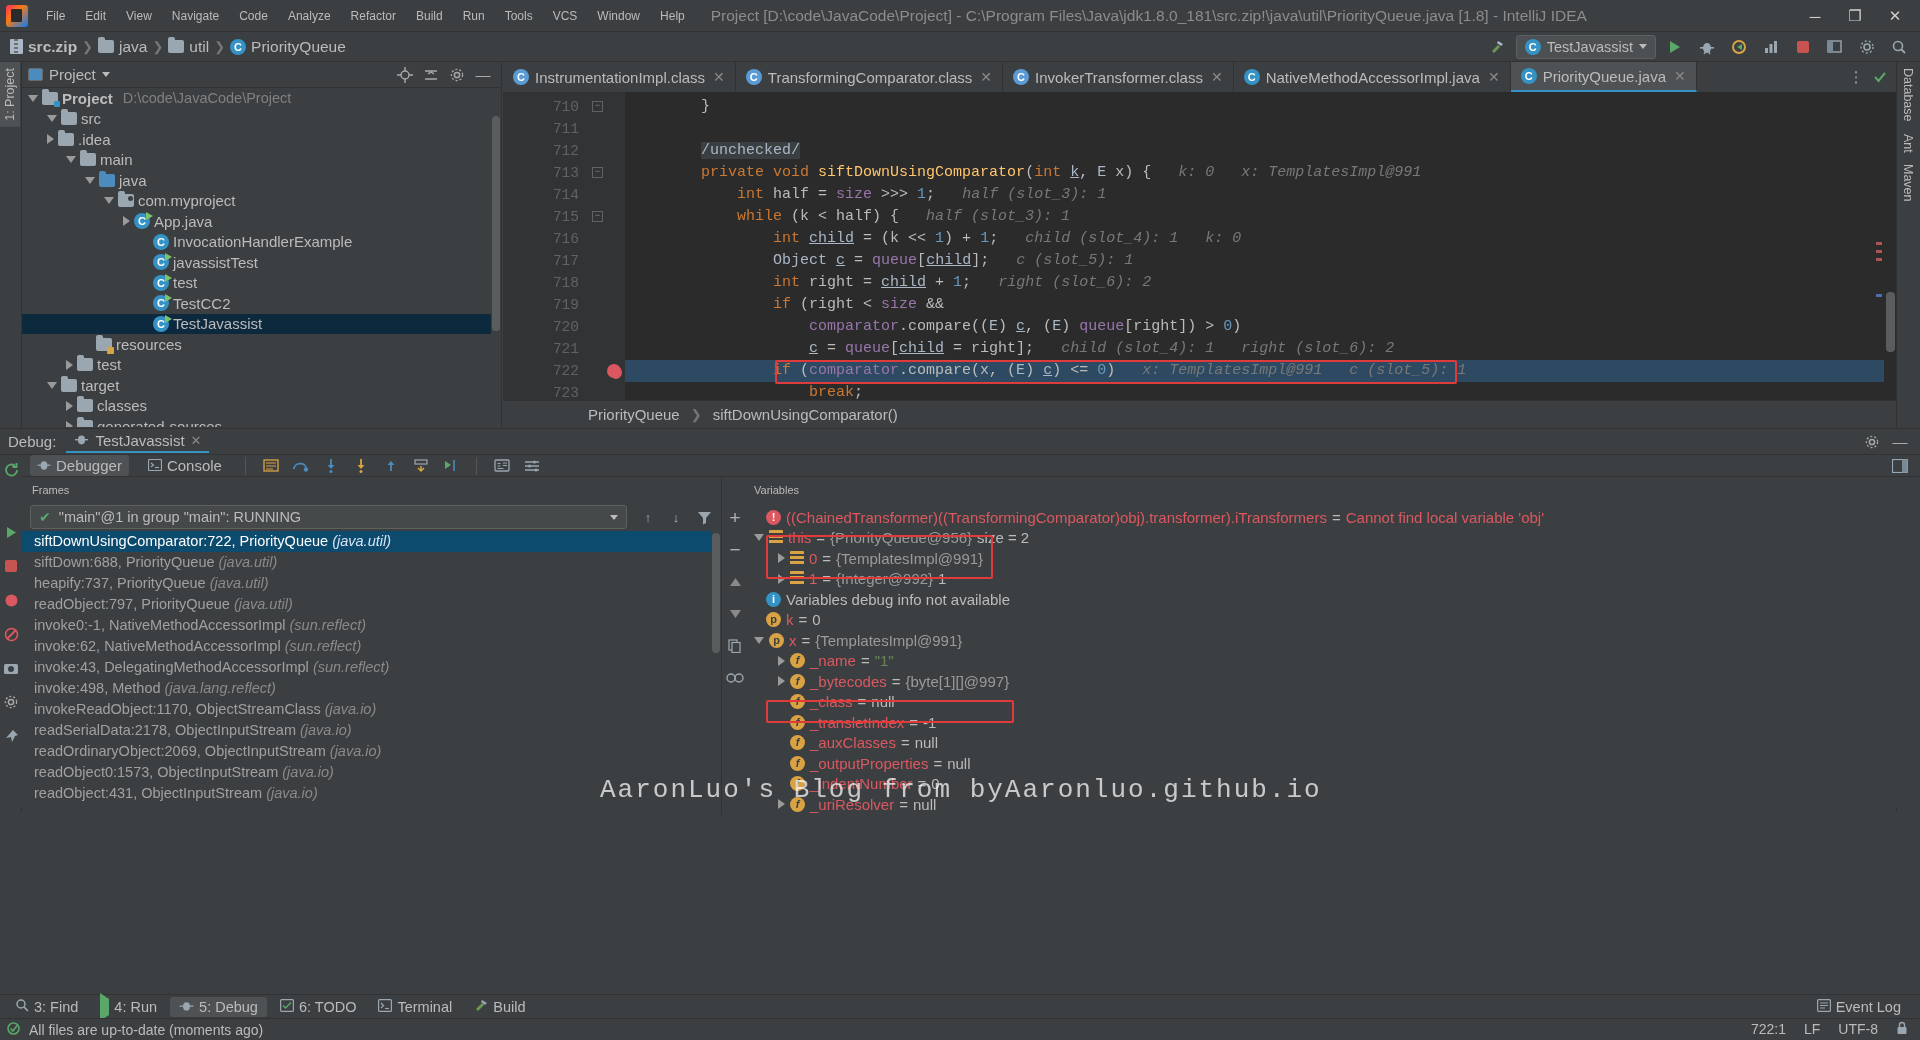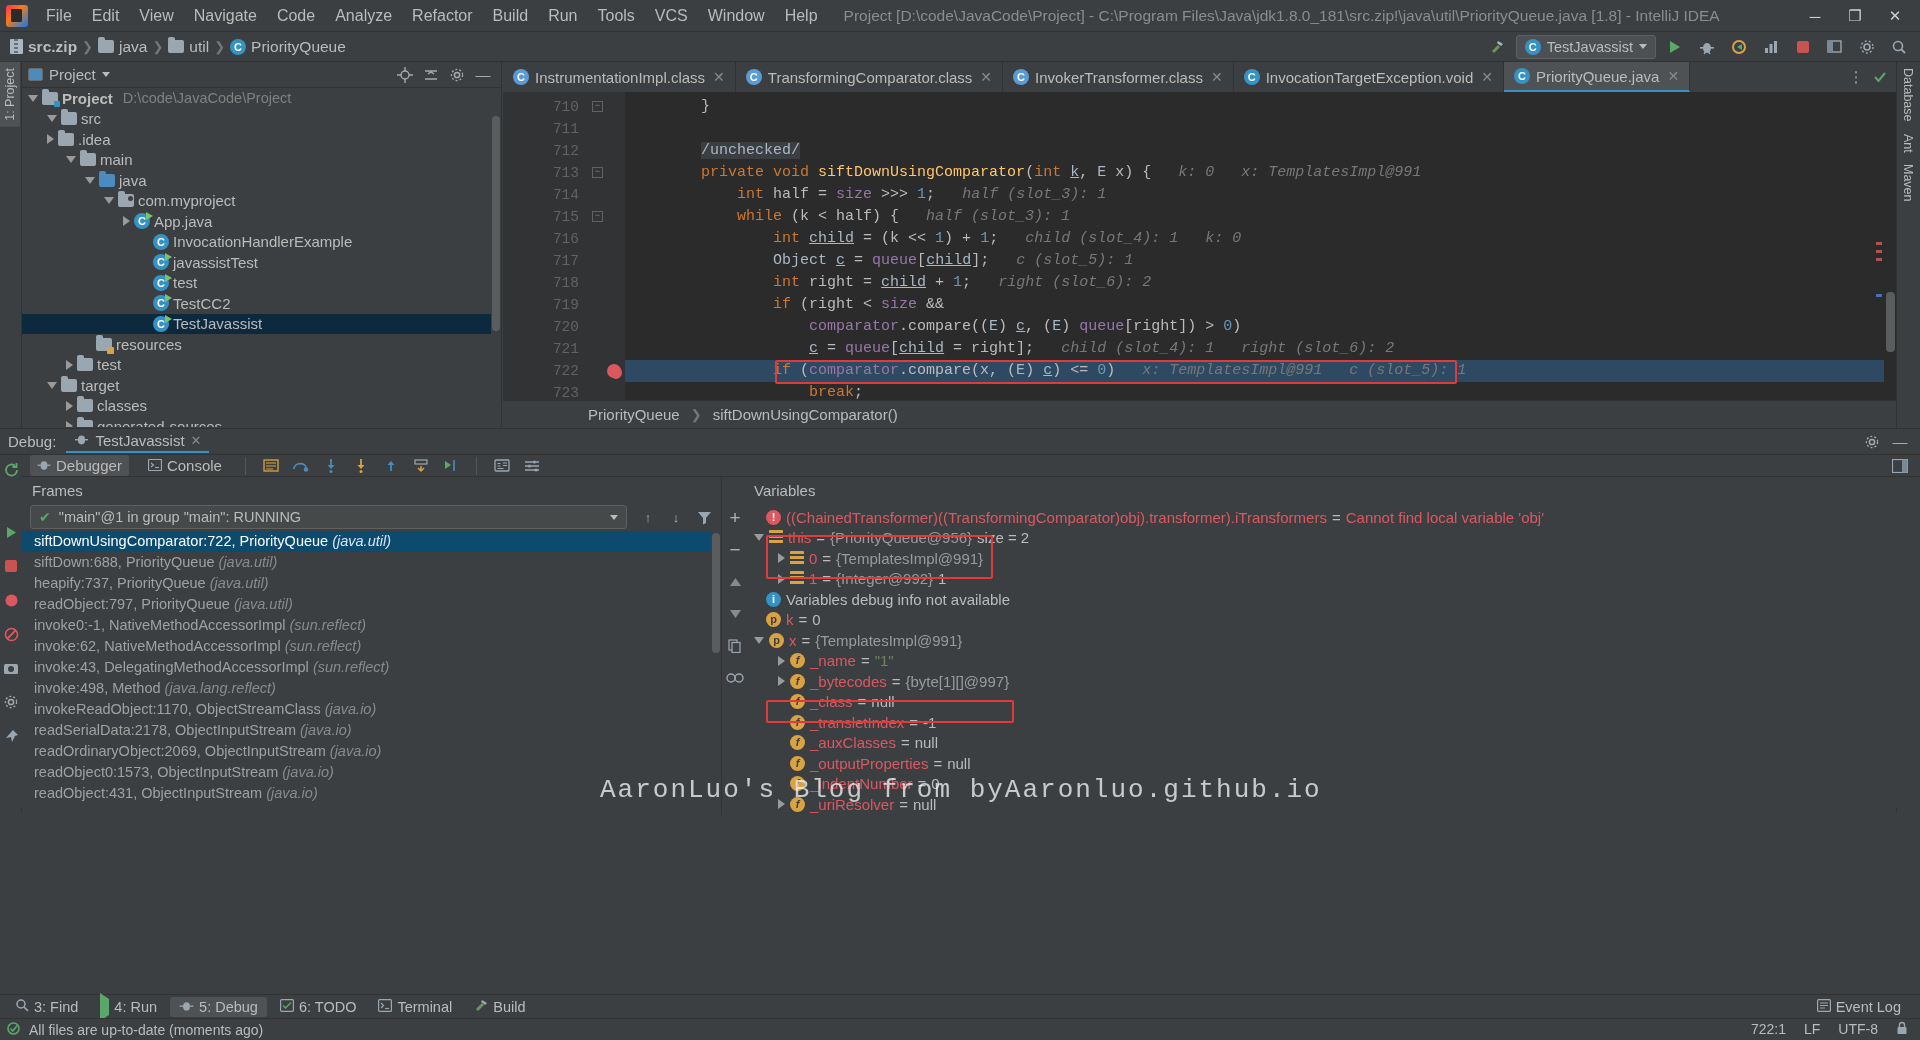--- a/index.html
+++ b/index.html
@@ -23,21 +23,21 @@
     width:22px; height:22px; margin:0 8px 0 6px; border-radius:3px;
     background:linear-gradient(135deg,#fe315d 0%,#f97a12 40%,#087cfa 100%);
     position:relative; flex:none;
   }
   .ij-logo::after{
     content:""; position:absolute; left:5px; top:4px; width:11px; height:13px;
     background:#2b2b2b; border-radius:1px;
   }
   .menu { display:flex; align-items:center; gap:0px; }
   .menu-item {
-    padding:4px 10px; color:#bbbbbb; font-size:16px; white-space:nowrap; cursor:default;
+    padding:4px 10px; color:#bbbbbb; font-size:12px; white-space:nowrap; cursor:default;
   }
   .title-text {
     margin-left:16px; color:#8c8c8c; font-size:15.5px; white-space:nowrap;
   }
   .win-btns {
     position:absolute; right:6px; top:0; height:32px; display:flex; align-items:center; gap:2px;
   }
   .win-btn { width:38px; height:30px; display:flex; align-items:center; justify-content:center;
     color:#cfcfcf; font-size:15px; }
 
@@ -186,21 +186,21 @@
   .dbg-left-strip { width:22px; background:#3c3f41; padding-top:6px; display:flex; flex-direction:column; align-items:center; gap:16px;}
   .dbg-ic { width:18px; height:18px; display:flex;align-items:center;justify-content:center; font-size:13px; color:#afb1b3;}
   .dbg-main { flex:1; display:flex; flex-direction:column; }
   .dbg-toolbar { height:28px; display:flex; align-items:center; gap:12px; padding:0 8px; border-bottom:1px solid #323232;}
   .dtab { display:flex; align-items:center; gap:5px; font-size:15px; color:#bbbbbb; padding:2px 7px; border-radius:3px;}
   .dtab.active{ background:#4e5254; }
   .dbg-sep{ width:1px; height:18px; background:#555; margin:0 4px;}
 
   .dbg-cols { flex:1; display:flex; }
   .frames-col { width:700px; border-right:1px solid #323232; display:flex; flex-direction:column;}
-  .col-head { height:26px; display:flex; align-items:center; padding-left:10px; font-size:15px; color:#bbbbbb;}
+  .col-head { height:26px; display:flex; align-items:center; padding-left:10px; font-size:11px; color:#bbbbbb;}
   .thread-row { display:flex; align-items:center; gap:6px; padding:2px 8px; }
   .thread-box {
     flex:1; display:flex; align-items:center; gap:8px; height:24px; background:#45494a;
     border:1px solid #5e6060; border-radius:3px; padding:0 8px; font-size:14.5px; color:#bbbbbb;
   }
   .chk { color:#59a869; font-size:14px;}
   .thread-icons{display:flex; gap:10px; align-items:center; padding-left:6px; color:#afb1b3;}
   .frames-list { flex:1; overflow:hidden; position:relative;}
   .frow { height:21px; line-height:21px; padding-left:12px; font-size:14.5px; color:#a0a0a0; white-space:nowrap;}
   .frow.sel { background:#0c4a6e; color:#ffffff;}
@@ -508,21 +508,21 @@
           <span>TransformingComparator.class</span>
           <span class="x">✕</span>
         </div>
         <div class="tab">
           <span class="ico ico-class" style="background: rgb(91, 155, 213);">C</span>
           <span>InvokerTransformer.class</span>
           <span class="x">✕</span>
         </div>
         <div class="tab">
           <span class="ico ico-class" style="background: rgb(53, 146, 196);">C</span>
-          <span>InvocationTargetException.void</span>
+          <span>NativeMethodAccessorImpl.java</span>
           <span class="x">✕</span>
         </div>
         <div class="tab active">
           <span class="ico ico-class" style="background: rgb(53, 146, 196);">C</span>
           <span>PriorityQueue.java</span>
           <span class="x">✕</span>
         </div>
         <div class="tabs-right">
         <span class="hdr-ico">⋮</span>
         <span class="hdr-ico">

